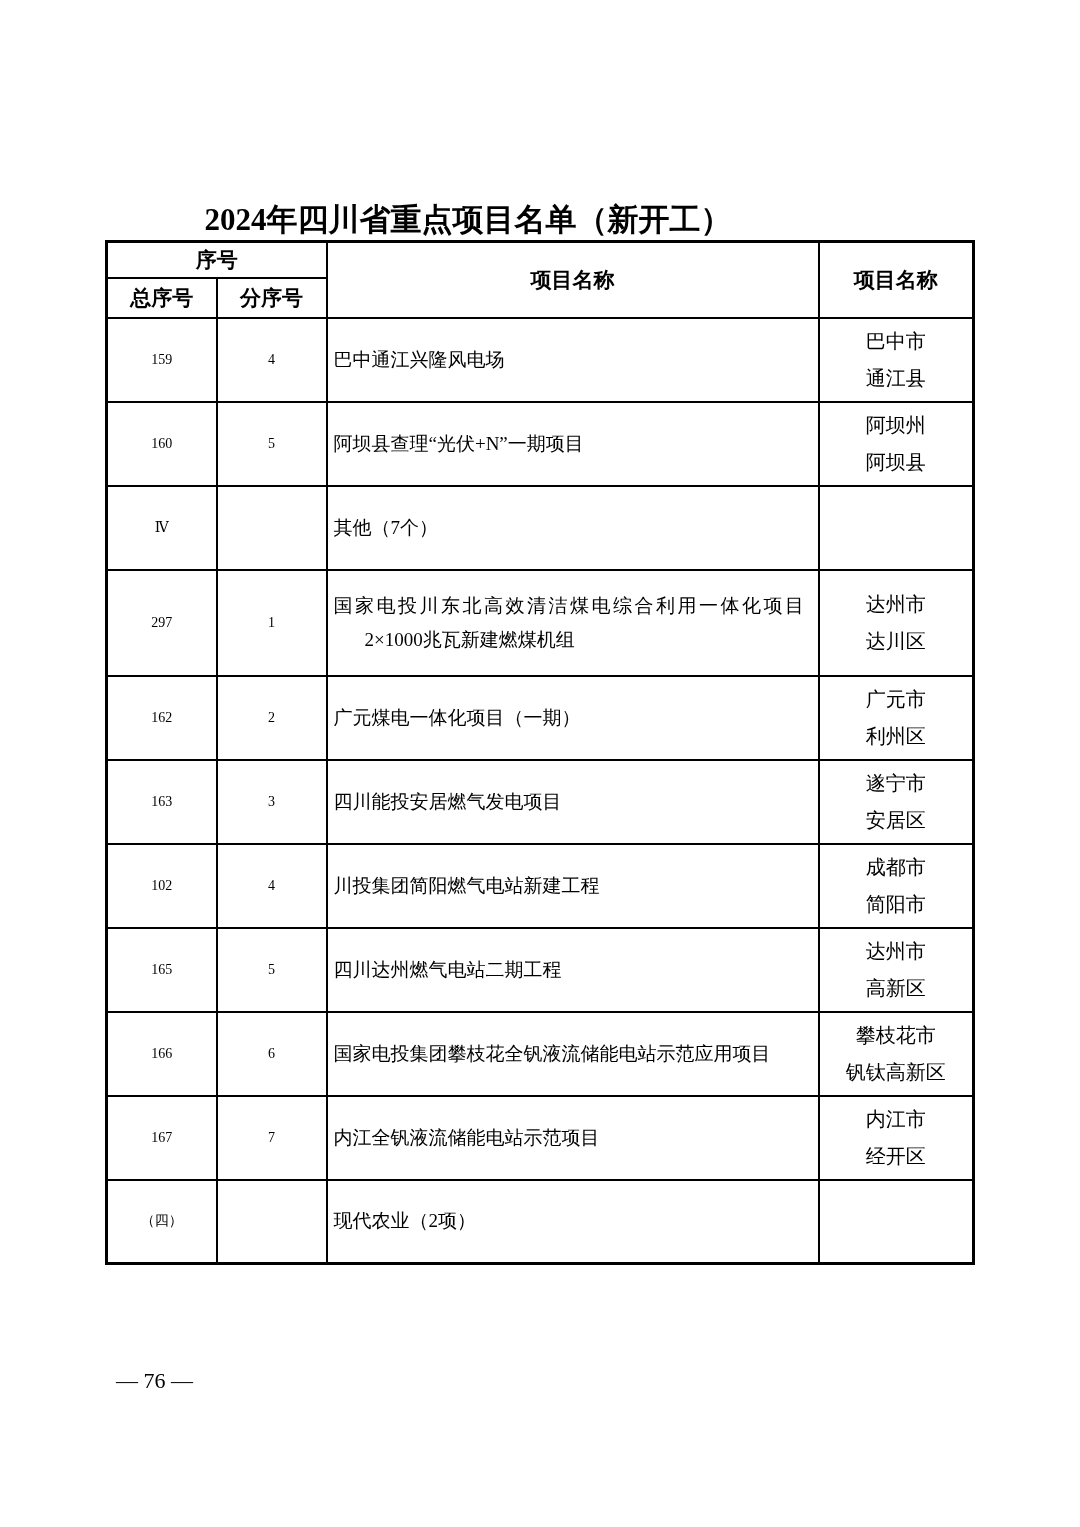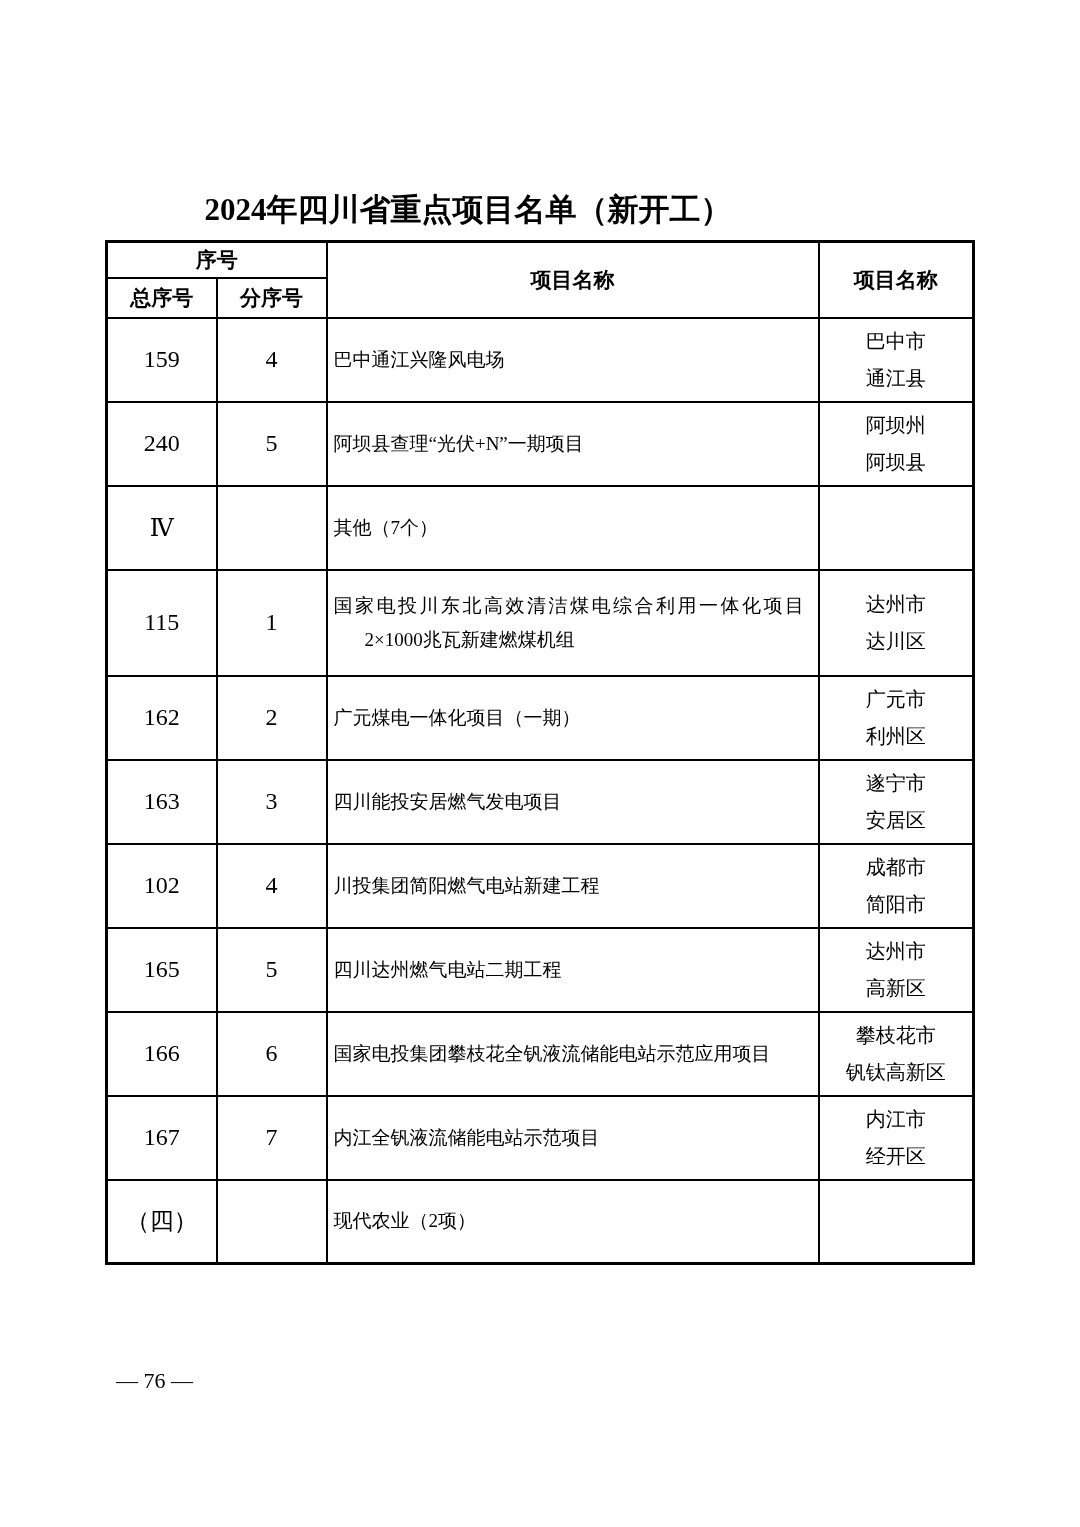--- a/index.html
+++ b/index.html
@@ -6,21 +6,21 @@
   .page {
     position:relative;
     width:1080px; height:1527px;
     background:#ffffff;
     color:#000000;
     font-family:"Liberation Serif","DejaVu Serif",serif;
     overflow:hidden;
   }
   .title {
     position:absolute;
-    top:189px; left:0; width:936px;
+    top:199px; left:0; width:936px;
     margin:0;
     text-align:center;
     font-size:31px;
     font-weight:700;
     line-height:42px;
   }
   table.projects {
     position:absolute;
     top:240px; left:105px;
     width:867px;
@@ -40,21 +40,21 @@
   thead th {
     font-weight:700;
     font-size:21px;
     text-align:center;
   }
   tr.hr1 { height:36px; }
   tr.hr2 { height:40px; }
   tbody tr { height:84px; }
   td.no {
     text-align:center;
-    font-size:24px;
+    font-size:14px;
   }
   td.proj {
     text-align:left;
     font-size:19px;
     line-height:34px;
     padding:18px 6px;
     font-family:Liberation Serif, serif;
   }
   td.proj .jline {
     display:block;
@@ -106,36 +106,36 @@
 
       <tr>
         <td class="no">159</td>
         <td class="no">4</td>
         <td class="proj">巴中通江兴隆风电场</td>
         <td class="addr">巴中市
 通江县</td>
       </tr>
 
       <tr>
-        <td class="no">240</td>
+        <td class="no">160</td>
         <td class="no">5</td>
         <td class="proj">阿坝县查理“光伏+N”一期项目</td>
         <td class="addr">阿坝州
 阿坝县</td>
       </tr>
 
       <tr>
         <td class="no">Ⅳ</td>
         <td class="no"></td>
         <td class="proj">其他（7个）</td>
         <td class="addr"></td>
       </tr>
 
       <tr>
-        <td class="no">115</td>
+        <td class="no">297</td>
         <td class="no">1</td>
         <td class="proj">
           <span class="jline">国家电投川东北高效清洁煤电综合利用一体化项目</span>
           <span class="line2">2×1000兆瓦新建燃煤机组</span>
         </td>
         <td class="addr">达州市
 达川区</td>
       </tr>
 
       <tr>

